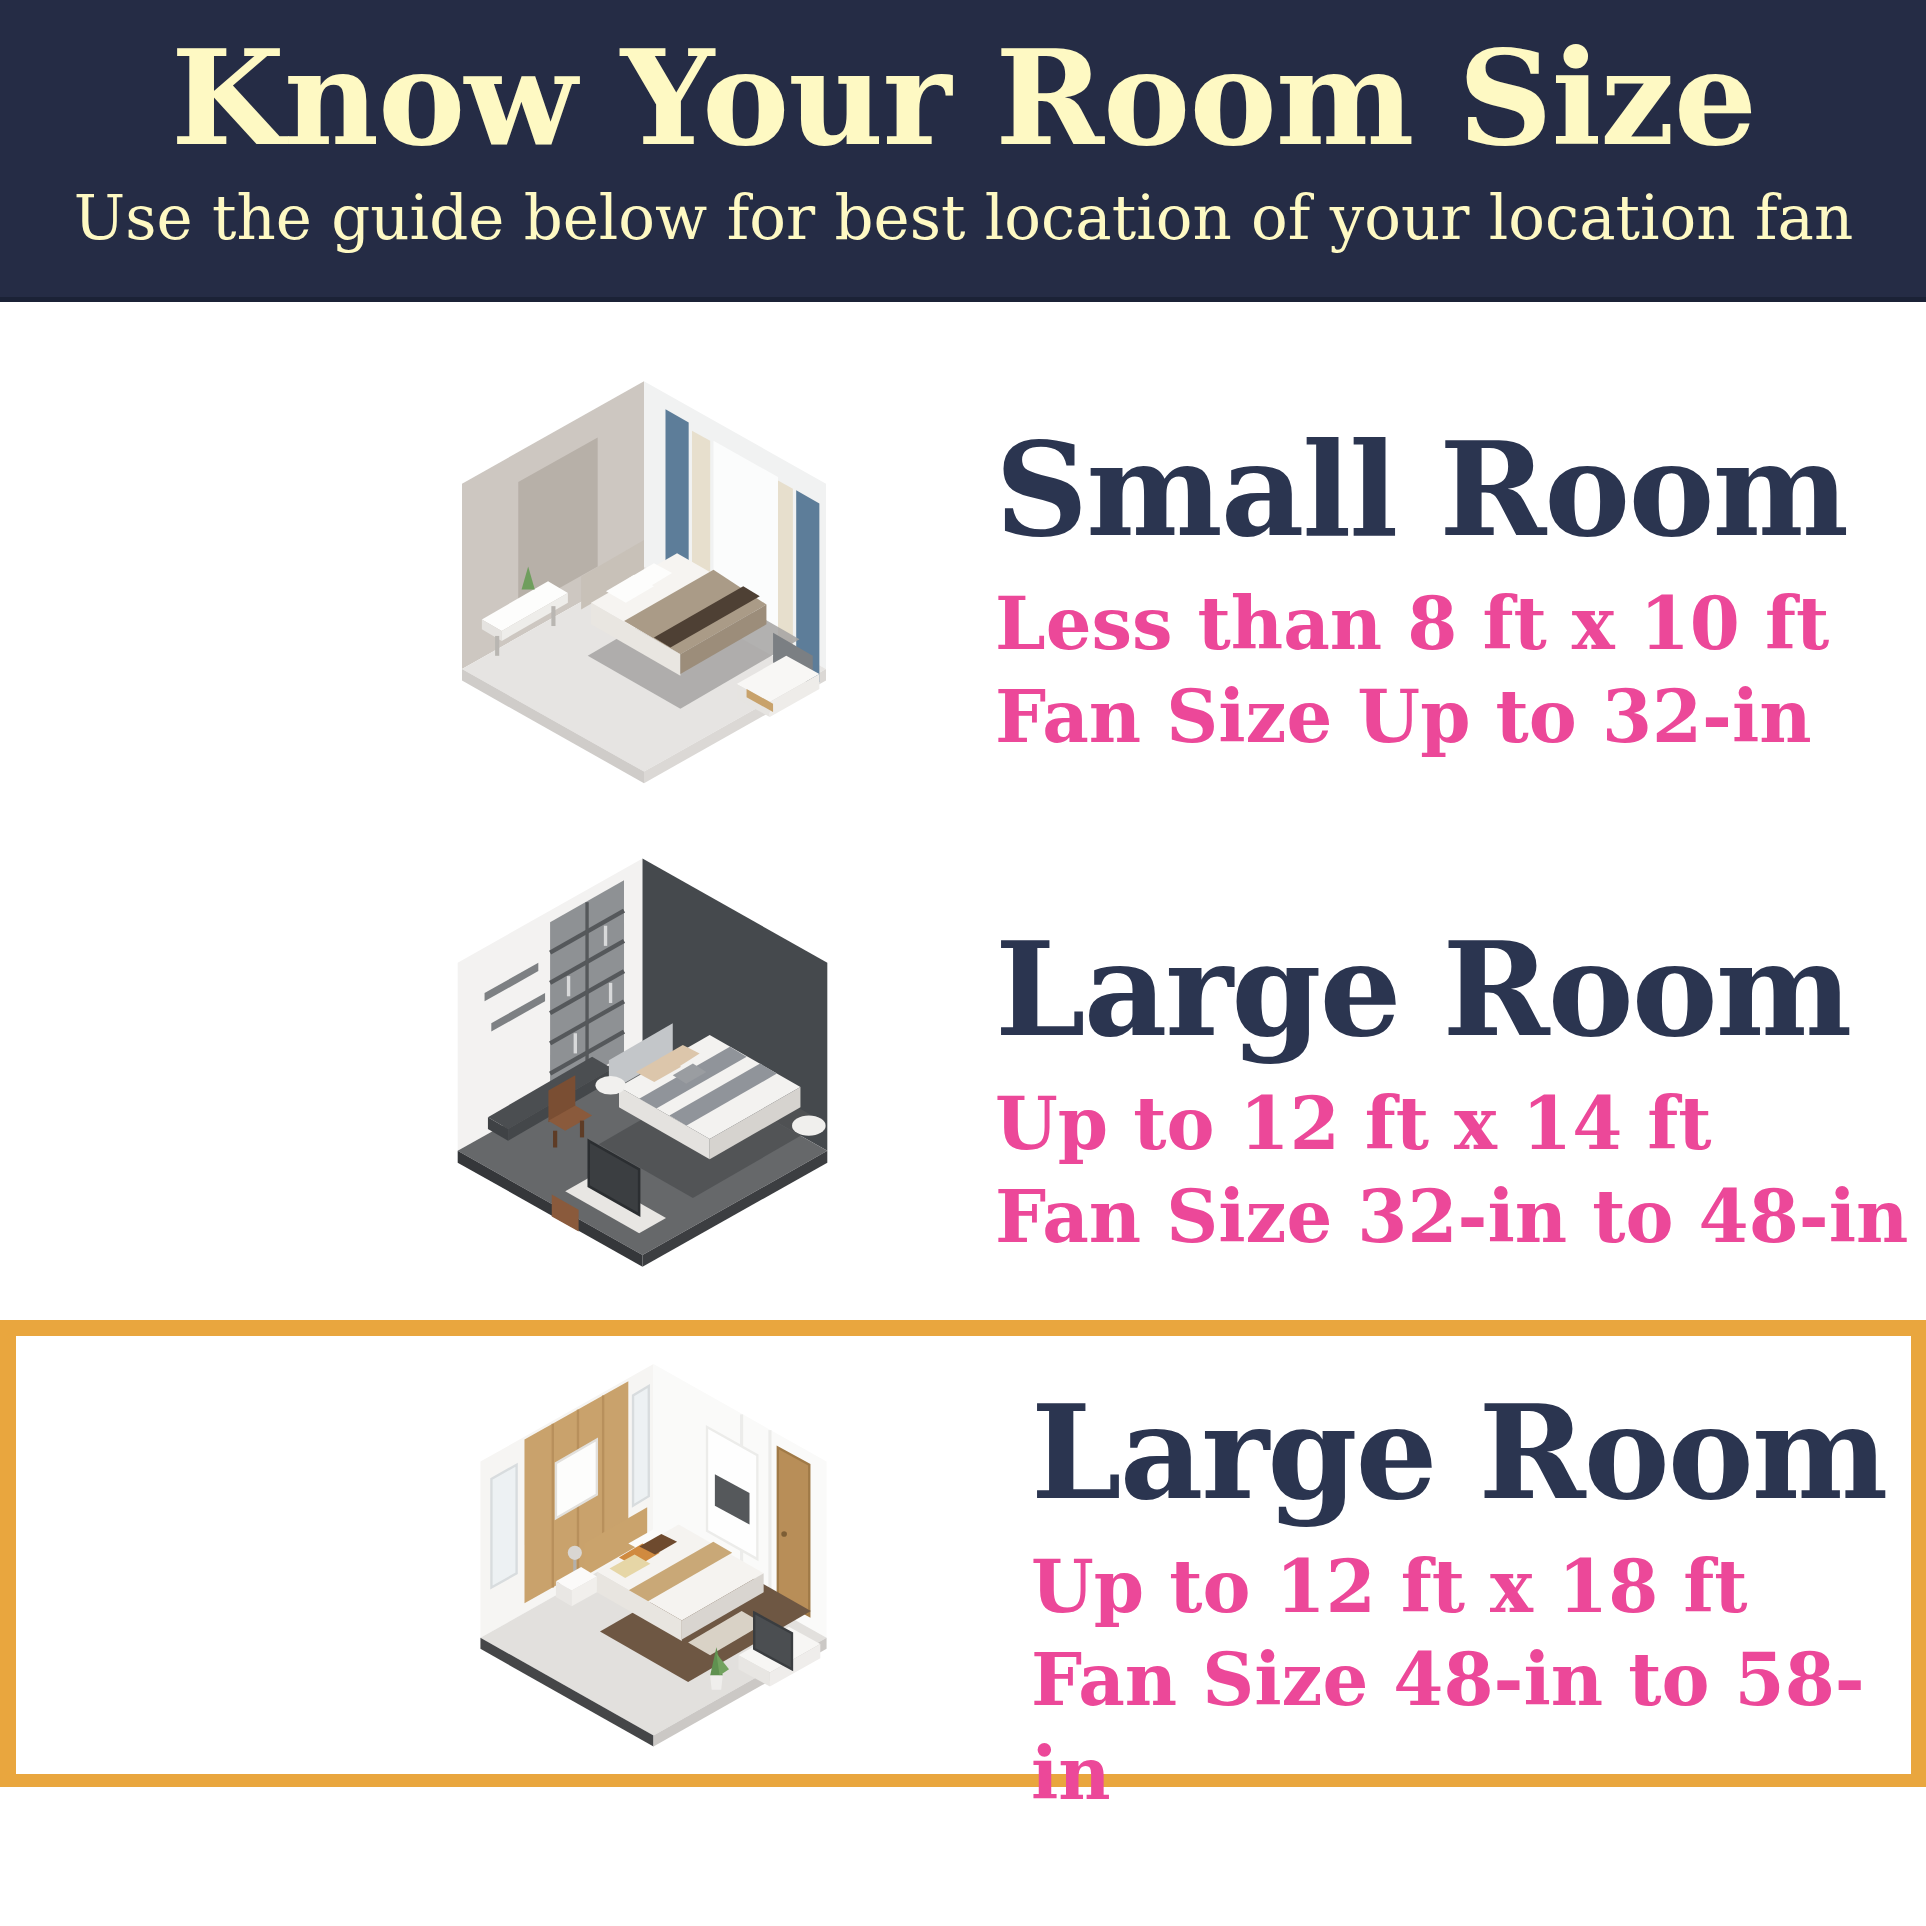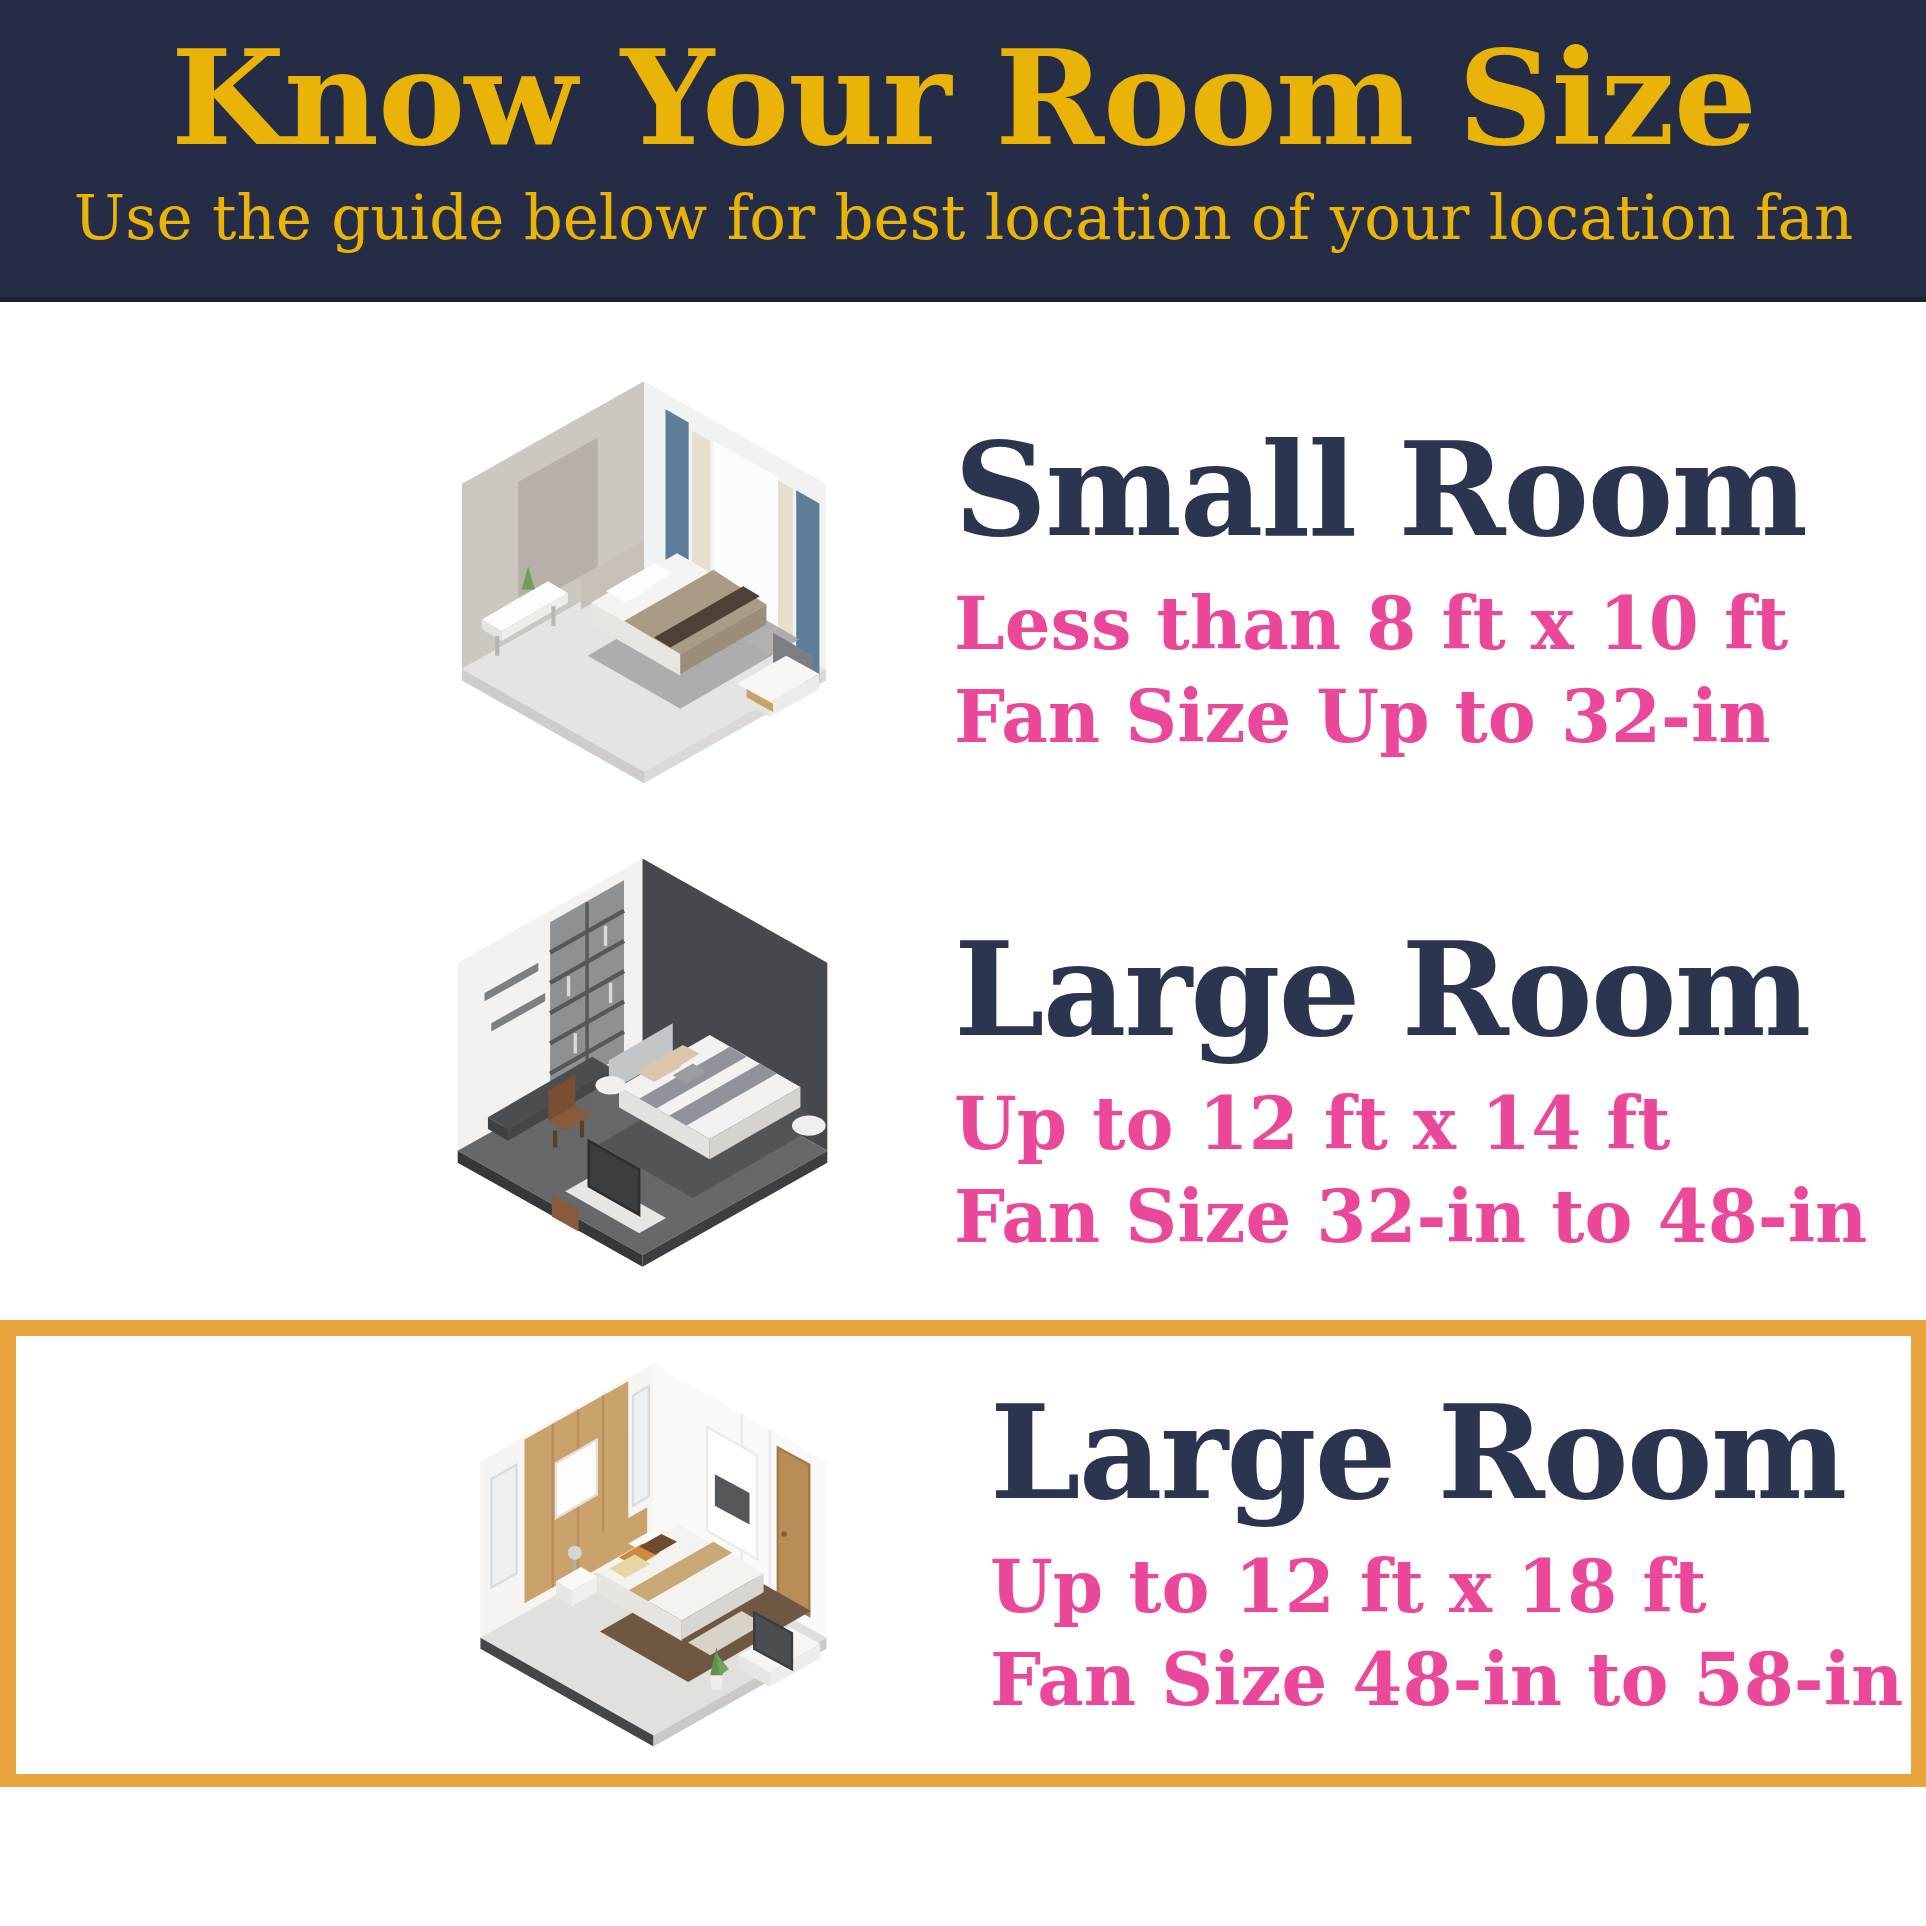--- a/index.html
+++ b/index.html
@@ -1,27 +1,27 @@
 <!DOCTYPE html>
 <html><head>
 <meta charset="utf-8">
 <style>
   html,body{margin:0;padding:0;background:#ffffff;}
   .canvas{position:relative;width:1927px;height:1927px;background:#ffffff;overflow:hidden;
           font-family:"DejaVu Serif",serif;}
 
   
   .header-band{position:absolute;left:0;top:0;width:1927px;height:302px;background:#252c45;
-               border-bottom:5px solid #1b2236;box-sizing:border-box;text-align:center;color:#eab308;}
+               border-bottom:5px solid #1b2236;box-sizing:border-box;text-align:center;color:#fef9c3;}
   .header-title{font-family:"DejaVu Serif",serif;font-weight:bold;font-size:131px;line-height:1.05;
                 margin-top:30px;letter-spacing:-1px;}
   .header-sub{font-family:"DejaVu Serif",serif;font-weight:normal;font-size:61px;line-height:1.1;margin-top:16px;}
 
   
-  .section-text{position:absolute;left:954px;color:#2b3550;}
+  .section-text{position:absolute;left:995px;color:#2b3550;}
   .section-text h2{font-family:"DejaVu Serif",serif;font-weight:bold;font-size:129px;line-height:1.1;
                    margin:0 0 16px 0;letter-spacing:-2px;}
   .section-text p{font-family:"DejaVu Serif",serif;font-size:72px;line-height:1.3;margin:0;color:#ec4899;font-weight:bold;}
   #text-small{top:419px;}
   #text-medium{top:919px;}
   #text-large{top:1382px;z-index:3;margin-left:36px;}
 
   
   .room{position:absolute;z-index:2;}
   #img-small{left:394px;top:358px;width:500px;height:450px;}

